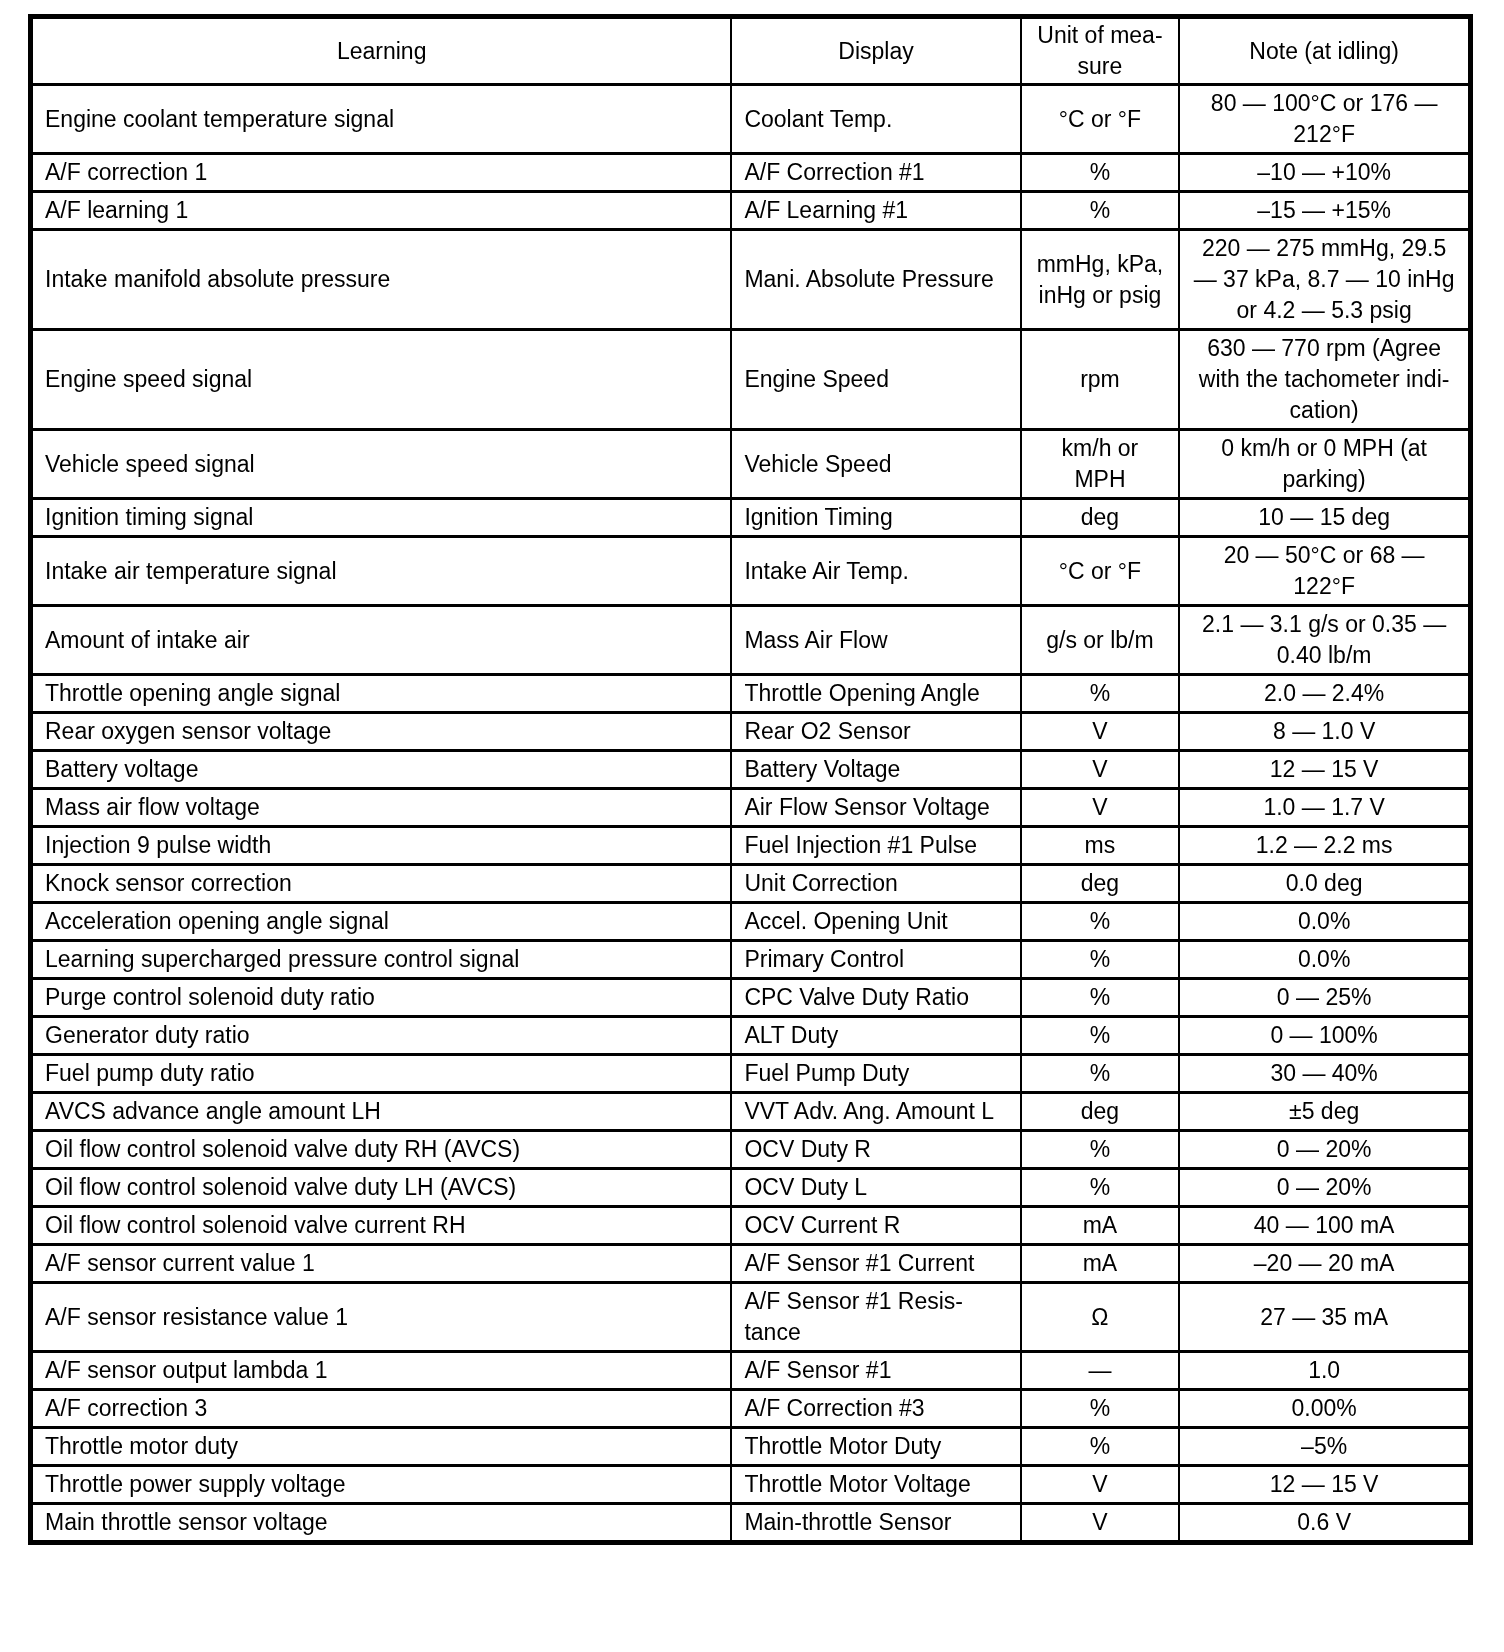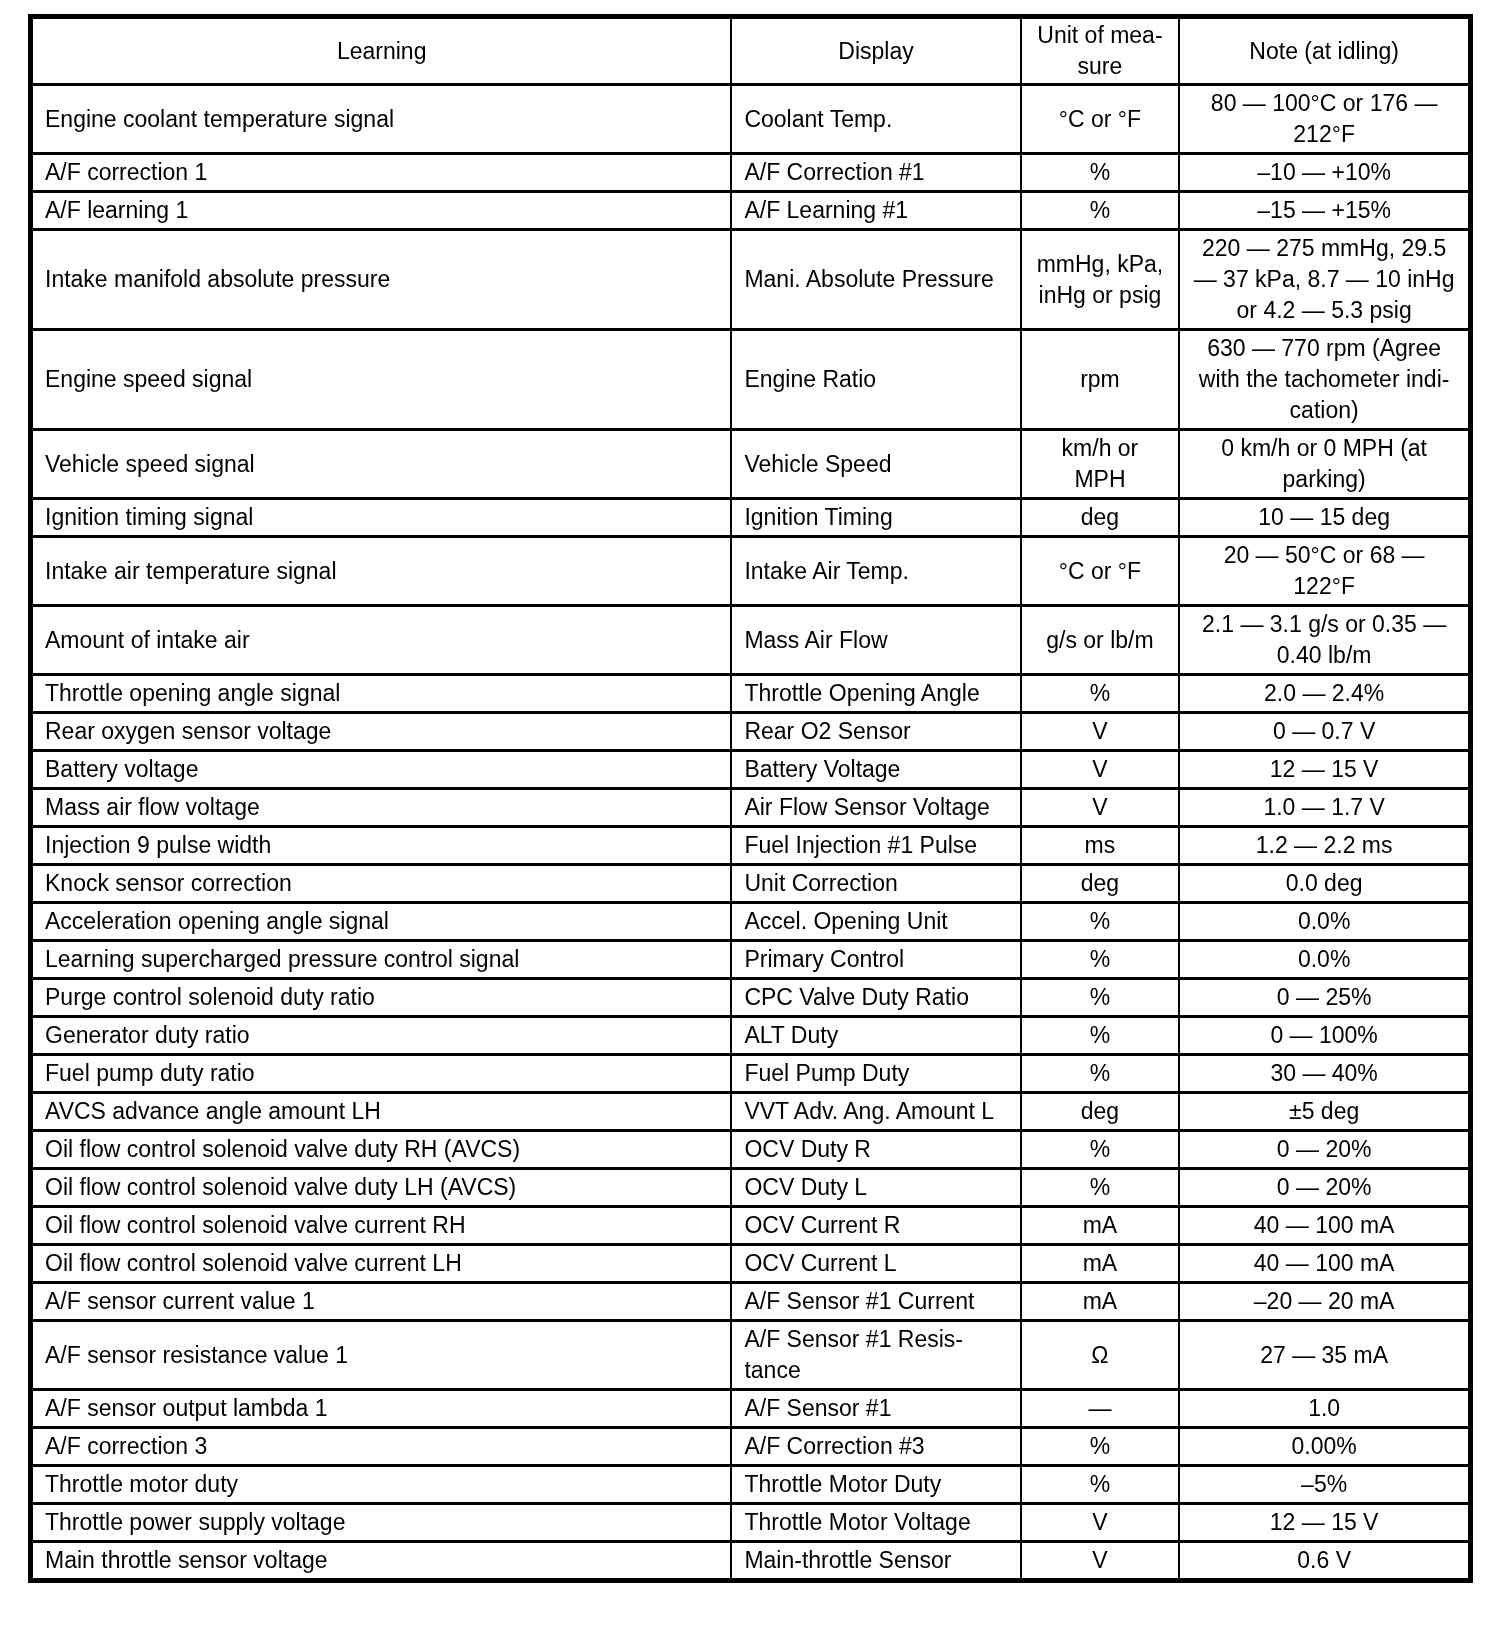--- a/index.html
+++ b/index.html
@@ -85,21 +85,21 @@
 
   <tr>
     <td class="c-remarks">Intake manifold absolute pressure</td>
     <td class="c-display">Mani. Absolute Pressure</td>
     <td class="c-unit">mmHg, kPa, inHg or psig</td>
     <td class="c-note">220 — 275 mmHg, 29.5 — 37 kPa, 8.7 — 10 inHg or 4.2 — 5.3 psig</td>
   </tr>
 
   <tr>
     <td class="c-remarks">Engine speed signal</td>
-    <td class="c-display">Engine Ratio</td>
+    <td class="c-display">Engine Speed</td>
     <td class="c-unit">rpm</td>
     <td class="c-note">630 — 770 rpm (Agree with the tachometer indi­cation)</td>
   </tr>
 
   <tr>
     <td class="c-remarks">Vehicle speed signal</td>
     <td class="c-display">Vehicle Speed</td>
     <td class="c-unit">km/h or MPH</td>
     <td class="c-note">0 km/h or 0 MPH (at park­ing)</td>
   </tr>
@@ -129,21 +129,21 @@
     <td class="c-remarks">Throttle opening angle signal</td>
     <td class="c-display">Throttle Opening Angle</td>
     <td class="c-unit">%</td>
     <td class="c-note">2.0 — 2.4%</td>
   </tr>
 
   <tr>
     <td class="c-remarks">Rear oxygen sensor voltage</td>
     <td class="c-display">Rear O2 Sensor</td>
     <td class="c-unit">V</td>
-    <td class="c-note">0 — 0.7 V</td>
+    <td class="c-note">8 — 1.0 V</td>
   </tr>
 
   <tr>
     <td class="c-remarks">Battery voltage</td>
     <td class="c-display">Battery Voltage</td>
     <td class="c-unit">V</td>
     <td class="c-note">12 — 15 V</td>
   </tr>
 
   <tr>
@@ -224,26 +224,20 @@
     <td class="c-note">0 — 20%</td>
   </tr>
 
   <tr>
     <td class="c-remarks">Oil flow control solenoid valve current RH</td>
     <td class="c-display">OCV Current R</td>
     <td class="c-unit">mA</td>
     <td class="c-note">40 — 100 mA</td>
   </tr>
 
-  <tr>
-    <td class="c-remarks">Oil flow control solenoid valve current LH</td>
-    <td class="c-display">OCV Current L</td>
-    <td class="c-unit">mA</td>
-    <td class="c-note">40 — 100 mA</td>
-  </tr>
 
   <tr>
     <td class="c-remarks">A/F sensor current value 1</td>
     <td class="c-display">A/F Sensor #1 Current</td>
     <td class="c-unit">mA</td>
     <td class="c-note">–20 — 20 mA</td>
   </tr>
 
   <tr>
     <td class="c-remarks">A/F sensor resistance value 1</td>

